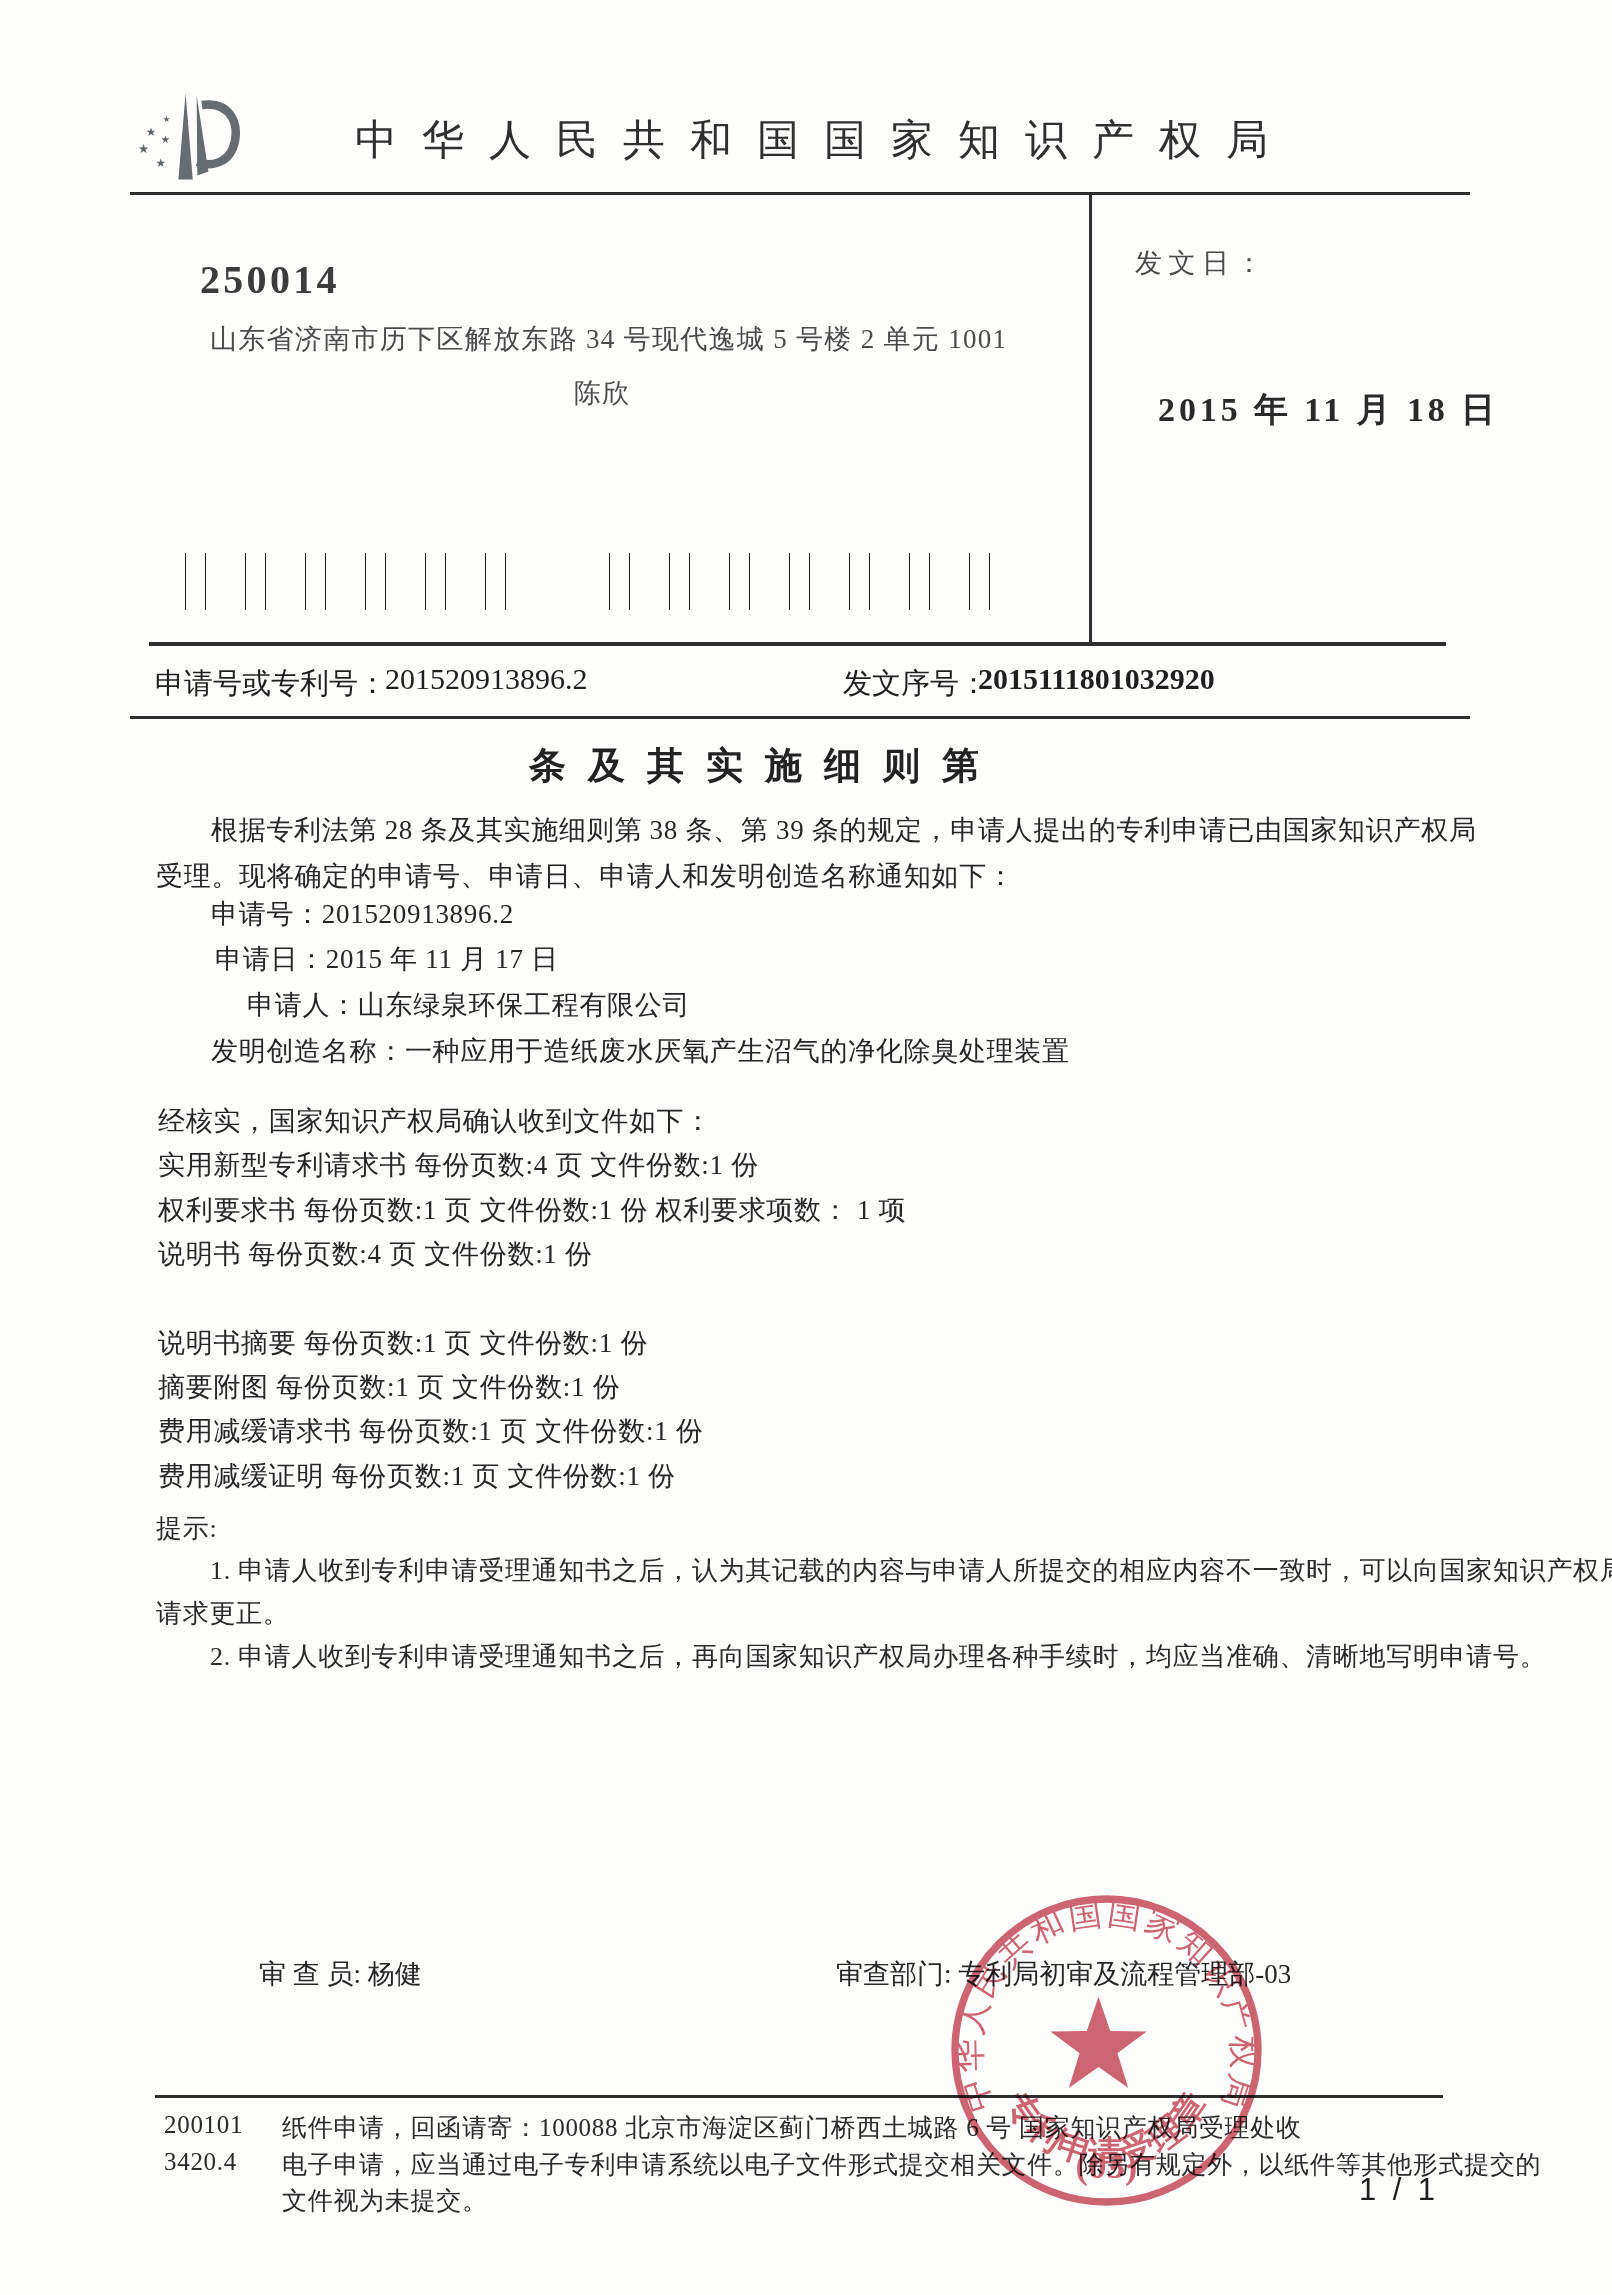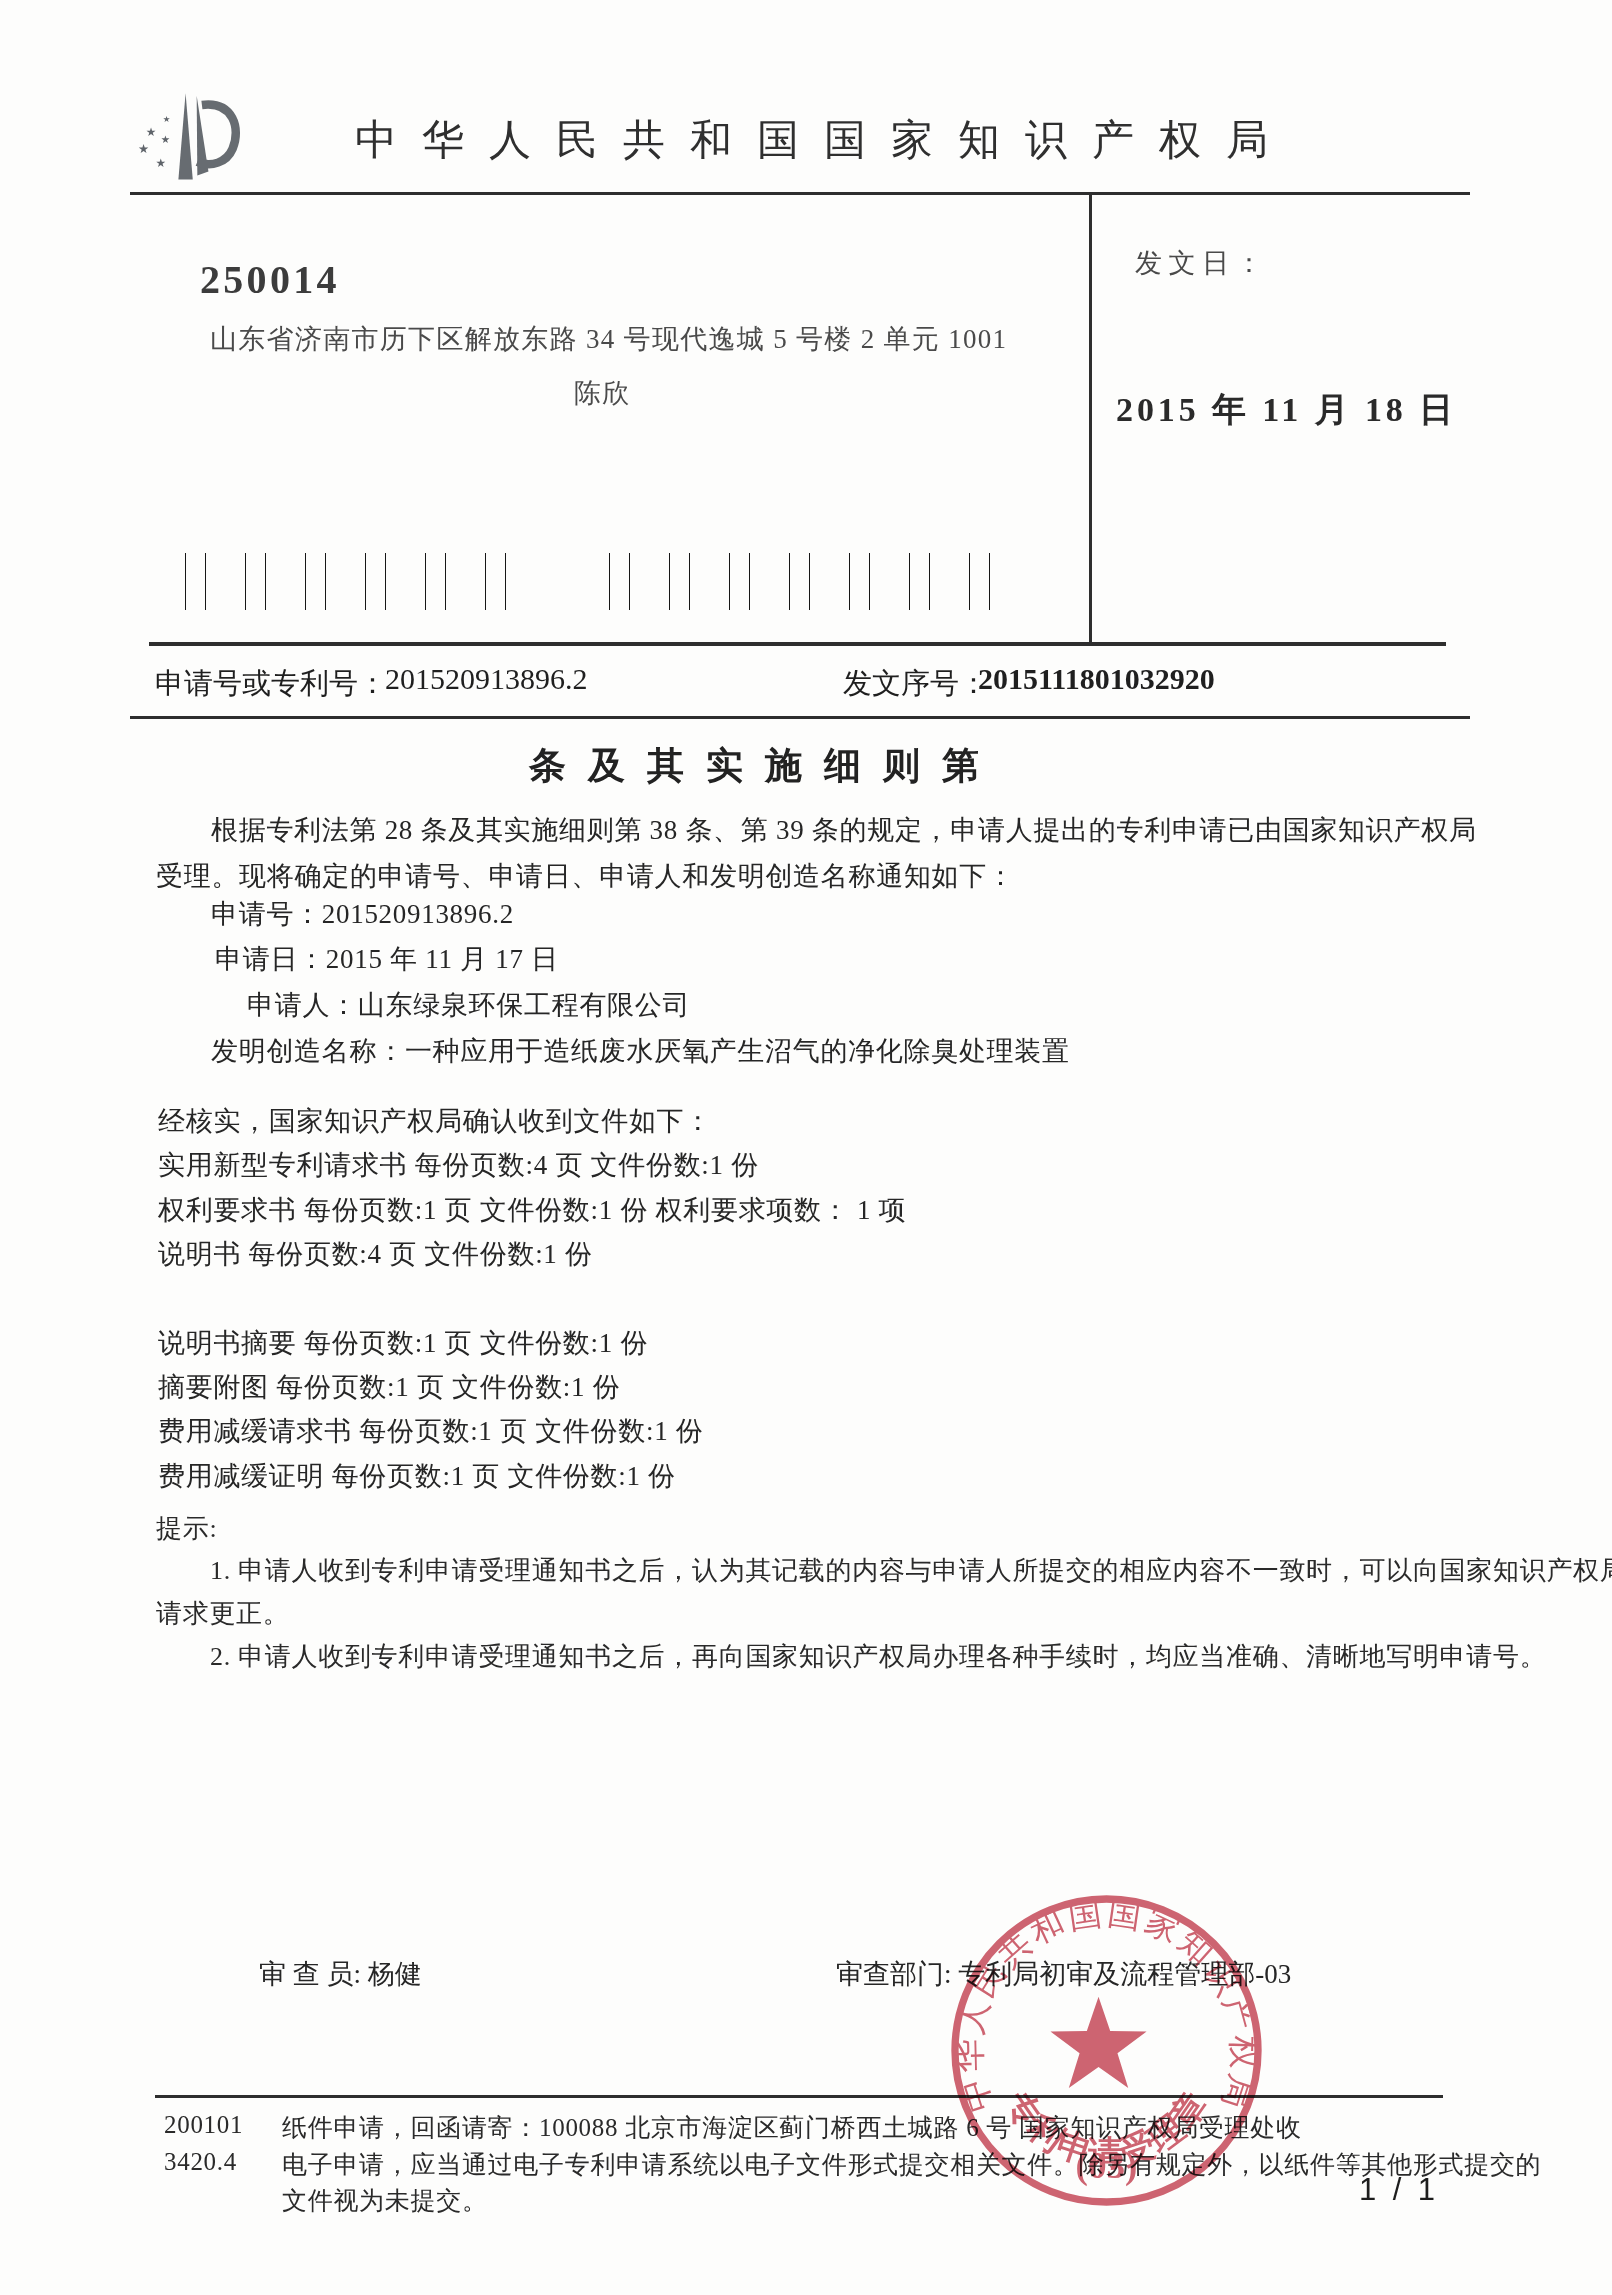--- a/index.html
+++ b/index.html
@@ -49,21 +49,21 @@
   <div class="abs hdr-title" style="left:355px;top:112px;">中华人民共和国国家知识产权局</div>
   <div class="abs rule" style="left:130px;top:192px;width:1340px;height:3.3px;"></div>
 
   <div class="abs rule" style="left:1089px;top:192px;width:2.6px;height:452px;"></div>
 
   <div class="abs postal" style="left:200px;top:256px;">250014</div>
   <div class="abs addr" style="left:210px;top:321px;">山东省济南市历下区解放东路 34 号现代逸城 5 号楼 2 单元 1001</div>
   <div class="abs addr" style="left:574px;top:375px;">陈欣</div>
 
   <div class="abs dispatch-label" style="left:1123px;top:245px;">发文日：</div>
-  <div class="abs dispatch-date" style="left:1116px;top:387px;text-align:center;">2015 年 11 月 18 日</div>
+  <div class="abs dispatch-date" style="left:1158px;top:387px;text-align:center;">2015 年 11 月 18 日</div>
 
   <div class="abs barcode" style="left:166px;top:553px;width:355px;height:57px;"></div>
   <div class="abs barcode" style="left:590px;top:553px;width:427px;height:57px;"></div>
 
   <div class="abs rule" style="left:149px;top:642px;width:1297px;height:3.9px;"></div>
 
   <div class="abs ref-label" style="left:155px;top:664px;">申请号或专利号：</div>
   <div class="abs ref-value" style="left:385px;top:662px;">201520913896.2</div>
   <div class="abs ref-label" style="left:843px;top:664px;">发文序号：</div>
   <div class="abs ref-value bold" style="left:978px;top:662px;">2015111801032920</div>

